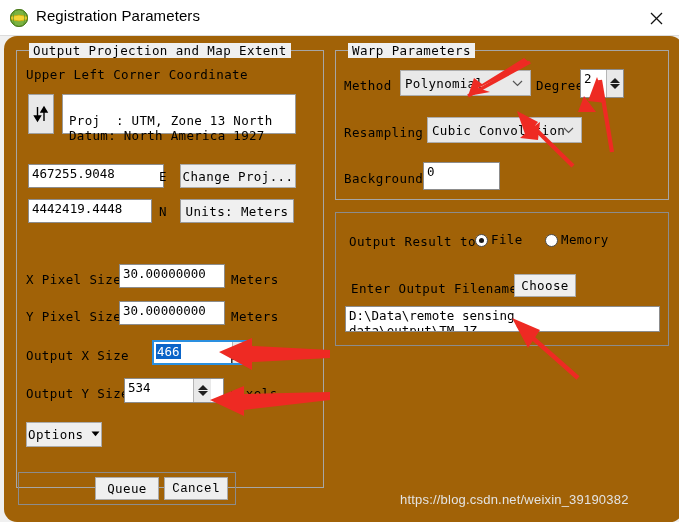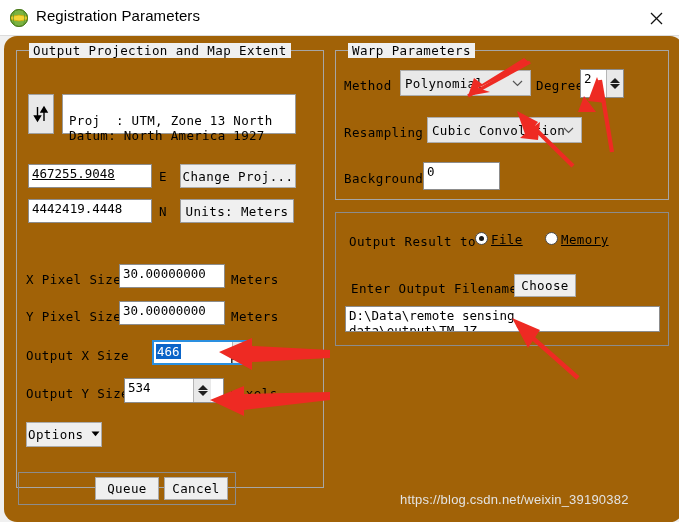--- a/index.html
+++ b/index.html
@@ -155,21 +155,21 @@
 
   
   #swap-btn {
     position:absolute;
     background:#e9e9e9; border:1px solid #a0a0a0;
     display:flex; align-items:center; justify-content:center;
     cursor:pointer; font-size:14px; font-weight:bold;
   }
 
   
-  .radio-row { position:absolute; display:flex; align-items:flex-start;text-decoration:underline; }
+  .radio-row { position:absolute; display:flex; align-items:flex-end; }
   .radio {
     width:13px; height:13px; border-radius:50%;
     border:1px solid #4a4a4a; background:#fff;
     display:inline-block; position:relative; margin-right:3px;
     cursor:pointer; flex:none;
   }
   .radio.checked::after {
     content:""; position:absolute; left:3px; top:3px;
     width:5px; height:5px; border-radius:50%; background:#1a1a1a;
   }
@@ -208,32 +208,33 @@
     </svg>
   </div>
 </div>
 
 <div id="client">
 
   <div class="groupbox" style="left:12px; top:14px; width:308px; height:438px;">
     <div class="gtitle">Output Projection and Map Extent</div>
   </div>
 
+  <div class="lbl" style="left:22px; top:32px;">Upper Left Corner Coordinate</div>
 
   <div id="swap-btn" style="left:24px; top:58px; width:26px; height:40px;">
     <svg width="16" height="18" viewBox="0 0 16 18">
       <path d="M4.5 2 L4.5 13 M4.5 16 L1.5 11 L7.5 11 Z" fill="#000" stroke="#000" stroke-width="1.4"></path>
       <path d="M11 16 L11 5 M11 2 L8 7 L14 7 Z" fill="#000" stroke="#000" stroke-width="1.4"></path>
     </svg>
   </div>
 
   <div class="readonly-box" style="left:58px; top:58px; width:234px; height:40px;">Proj  : UTM, Zone 13 North
 Datum: North America 1927</div>
 
-  <div class="txt" style="left:24px; top:128px; width:124px; height:24px;text-decoration:underline;">467255.9048</div>
+  <div class="txt" style="left:24px; top:128px; width:136px; height:24px;">467255.9048</div>
   <div class="lbl" style="left:155px; top:134px;">E</div>
   <div class="btn" style="left:176px; top:128px; width:116px; height:24px;">Change Proj...</div>
 
   <div class="txt" style="left:24px; top:163px; width:124px; height:24px;">4442419.4448</div>
   <div class="lbl" style="left:155px; top:169px;">N</div>
   <div class="flatbox" style="left:176px; top:163px; width:114px; height:24px;">Units: Meters</div>
 
   <div class="lbl" style="left:22px; top:237px;">X Pixel Size</div>
   <div class="txt" style="left:115px; top:228px; width:106px; height:24px;">30.00000000</div>
   <div class="lbl" style="left:227px; top:237px;">Meters</div>
@@ -322,21 +323,21 @@
   </div>
 
   <div class="lbl" style="left:347px; top:246px;">Enter Output Filename</div>
   <div class="btn" style="left:510px; top:238px; width:62px; height:23px;">Choose</div>
 
   <div class="txt" style="left:341px; top:270px; width:315px; height:26px; overflow:hidden;">D:\Data\remote sensing data\output\TM_JZ.</div>
 
   <div class="panel" style="left:14px; top:436px; width:218px; height:33px;"></div>
   <div class="btn" style="left:22px; top:441px; width:64px; height:23px;margin-top:47px;">OK</div>
   <div class="btn" style="left:91px; top:441px; width:64px; height:23px;">Queue</div>
-  <div class="btn" style="left:160px; top:441px; width:64px; height:23px;">Cancel</div>
+  <div class="btn" style="left:160px; top:441px; width:64px; height:23px;font-family:Liberation Mono, monospace;">Cancel</div>
 </div>
 
 <svg id="arrows" viewBox="0 0 679 522">
   <defs>
     <marker id="ah" markerWidth="6" markerHeight="6" refX="0" refY="3" orient="auto">
       <path d="M0,0 L6,3 L0,6 Z" fill="#ee2a23"></path>
     </marker>
   </defs>
 
   <g>

